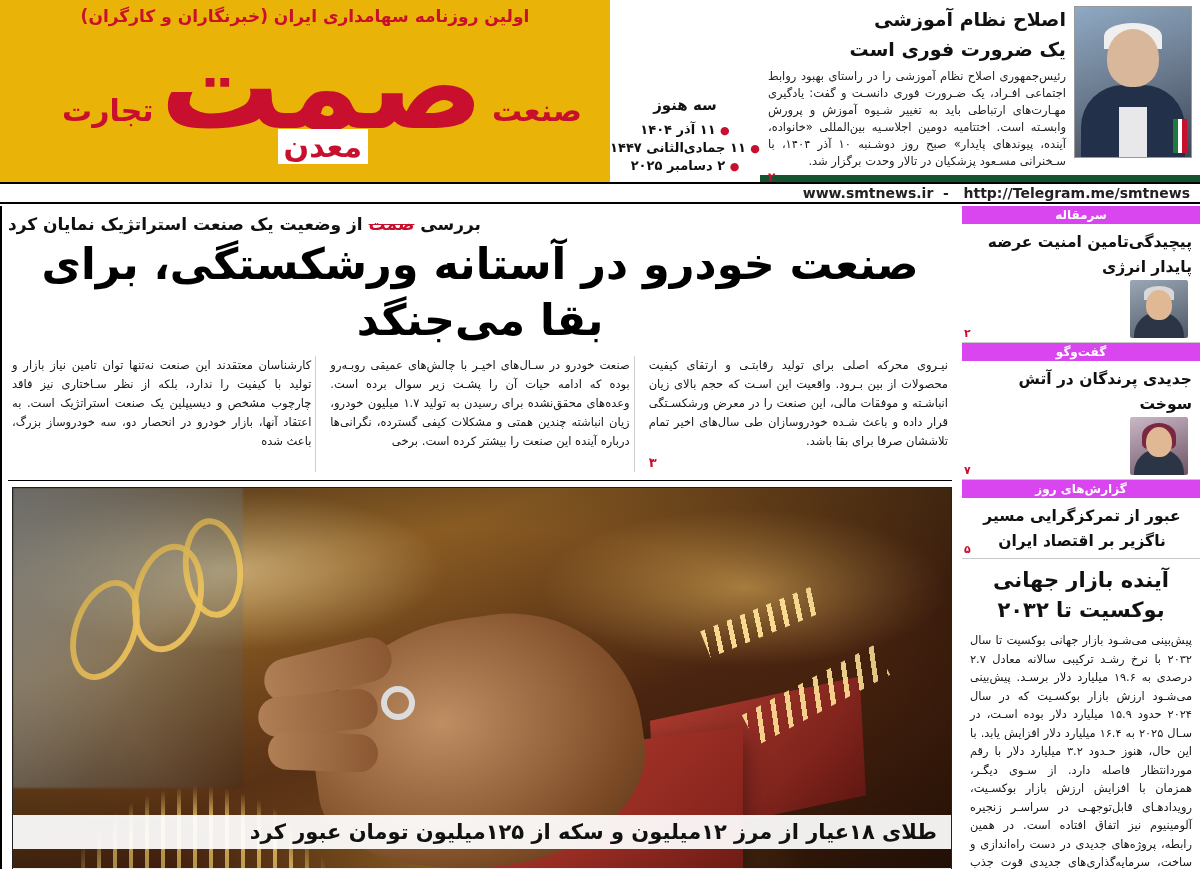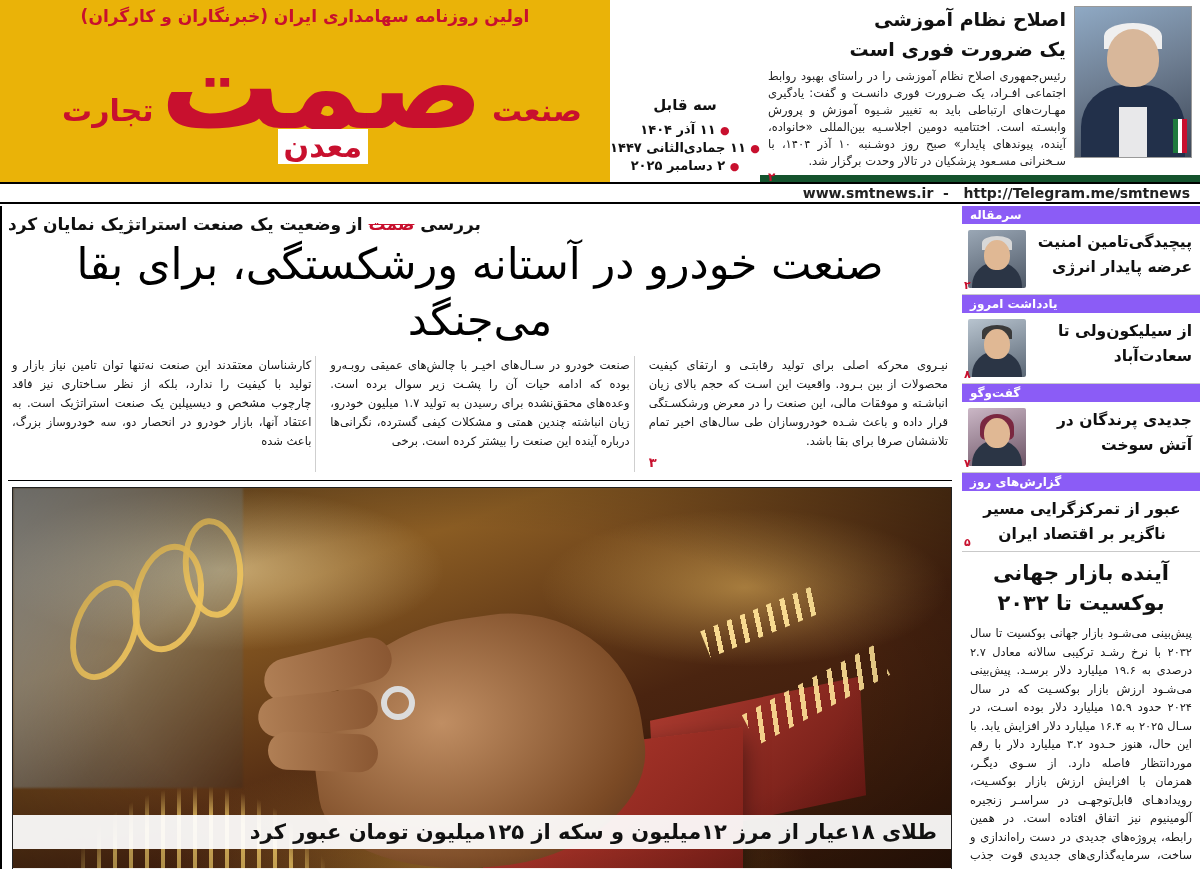--- a/index.html
+++ b/index.html
@@ -181,21 +181,21 @@
   
   .kicker {
     text-align: left; font-size: 17px; font-weight: bold; color: #111;
     margin: 2px 0 2px 0;
   }
   .kicker .strike { color:#c8102e; text-decoration: line-through; }
 
   
   .headline {
     text-align: center;
-    font-size: 43px; font-weight: normal; color: #000;
+    font-size: 43px; font-weight: bold; color: #000;
     line-height: 56px;
     letter-spacing: -1px;
     margin: 2px 0 8px 0;
   }
 
   
   .lead-cols {
     display: flex; flex-direction: row; gap: 10px;
     border-bottom: 1px solid #000; padding-bottom: 8px; margin-bottom: 6px;
   }
@@ -304,27 +304,27 @@
     background: rgba(255,255,255,.93);
     padding: 6px 14px;
     text-align: center;
     font-size: 27px; font-weight: bold; color: #111;
     direction: rtl;
   }
 
   
   .side-sec { border-bottom: 1px solid #c9c9c9; }
   .side-label {
-    background: #8b5cf6; color: #fff;
+    background: #d946ef; color: #fff;
     font-size: 12px; font-weight: bold;
-    padding: 2px 8px; text-align: left;
+    padding: 2px 18px; text-align: center;
     direction: rtl;
   }
   .side-item {
-    display: flex; flex-direction: row; align-items: flex-start;
+    display: flex; flex-direction: column; align-items: flex-start;
     padding: 6px 8px 4px 6px; position: relative; min-height: 70px;
   }
   .side-item .stext {
     flex: 1; font-size: 15.5px; font-weight: bold; line-height: 25px; color: #111;
     text-align: right; padding-left: 4px;
   }
   .side-item .sthumb {
     width: 58px; height: 58px; flex: none; margin-right: 4px; border-radius: 2px;
     overflow: hidden; position: relative;
     background: #c9ccd2;
@@ -374,21 +374,21 @@
       </div>
       <div class="txt">
         <h2>اصلاح نظام آموزشی</h2>
         <h2>یک ضرورت فوری است</h2>
         <p>رئیس‌جمهوری اصلاح نظام آموزشی را در راستای بهبود روابط اجتماعی افـراد، یک ضـرورت فوری دانسـت و گفت: یادگیری مهـارت‌های ارتباطی باید به تغییر شـیوه آموزش و پرورش وابسـته است. اختتامیه دومین اجلاسـیه بین‌المللی «خانواده، آینده، پیوندهای پایدار» صبح روز دوشـنبه ۱۰ آذر ۱۴۰۴، با سـخنرانی مسـعود پزشکیان در تالار وحدت برگزار شد.</p>
         <div class="pagemark">۲</div>
       </div>
     </div>
 
     <div class="date-col">
-      <div class="weekday">سه قابل</div>
+      <div class="weekday">سه هنوز</div>
       <div class="dline"><span class="bullet">●</span> <span>۱۱ آذر ۱۴۰۴</span></div>
       <div class="dline"><span class="bullet">●</span> <span>۱۱ جمادی‌الثانی ۱۴۴۷</span></div>
       <div class="dline"><span class="bullet">●</span> <span>۲ دسامبر ۲۰۲۵</span></div>
     </div>
 
     <div class="logo-block">
       <div class="pub-line">اولین روزنامه سهامداری ایران (خبرنگاران و کارگران)</div>
       <div class="logo-wrap">
         <div class="logo-big">صمت</div>
         <div class="logo-sub">
@@ -419,33 +419,20 @@
 عرضه پایدار انرژی</div>
           <div class="sthumb p1">
             <div class="bd"></div>
               <div class="hr"></div>
               <div class="fc"></div>
           </div>
           <div class="pg">۲</div>
         </div>
       </div>
 
-      <div class="side-sec">
-        <div class="side-label">یادداشت امروز</div>
-        <div class="side-item">
-          <div class="stext">از سیلیکون‌ولی
-تا سعادت‌آباد</div>
-          <div class="sthumb p2">
-            <div class="bd"></div>
-              <div class="hr"></div>
-              <div class="fc"></div>
-          </div>
-          <div class="pg">۸</div>
-        </div>
-      </div>
 
       <div class="side-sec">
         <div class="side-label">گفت‌وگو</div>
         <div class="side-item">
           <div class="stext">جدیدی پرندگان
 در آتش سوخت</div>
           <div class="sthumb p3">
             <div class="bd"></div>
               <div class="hr"></div>
               <div class="fc"></div>

